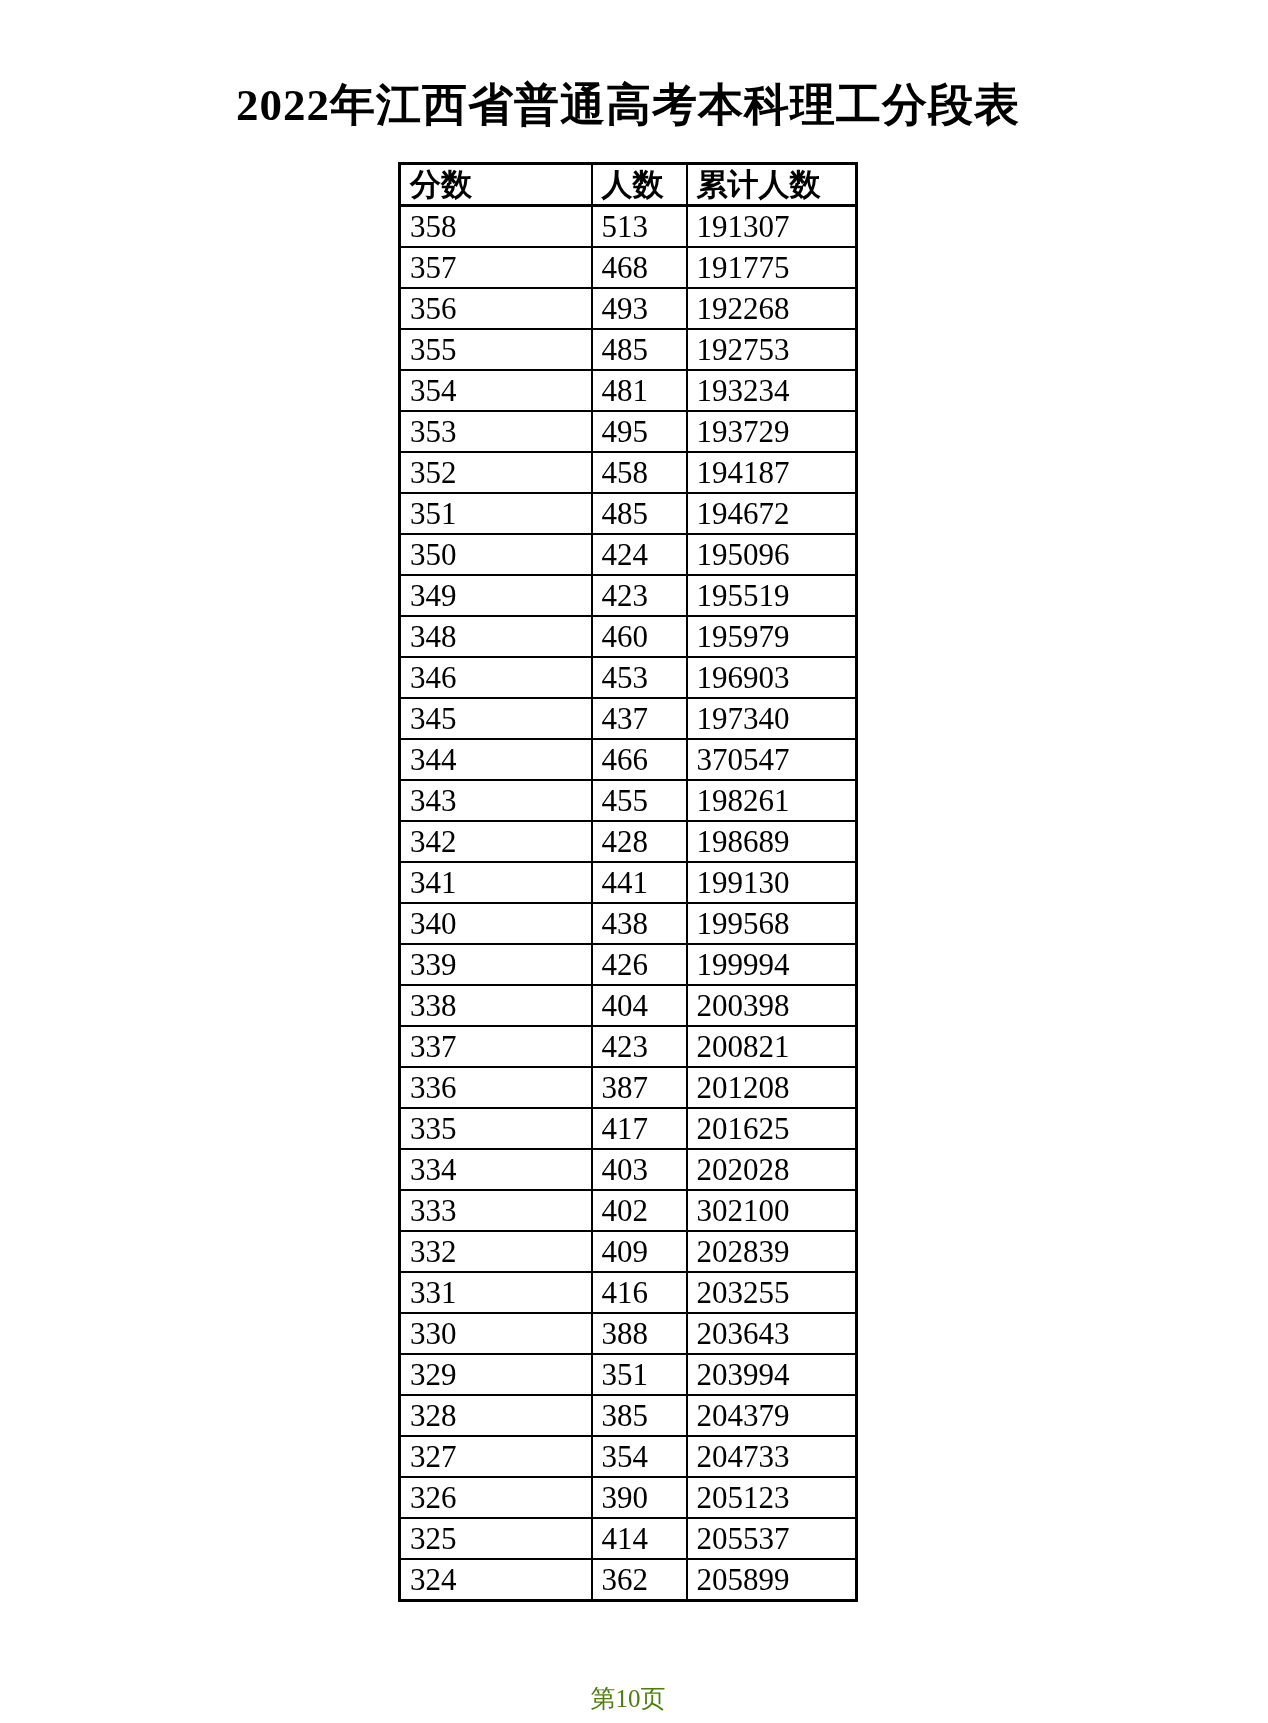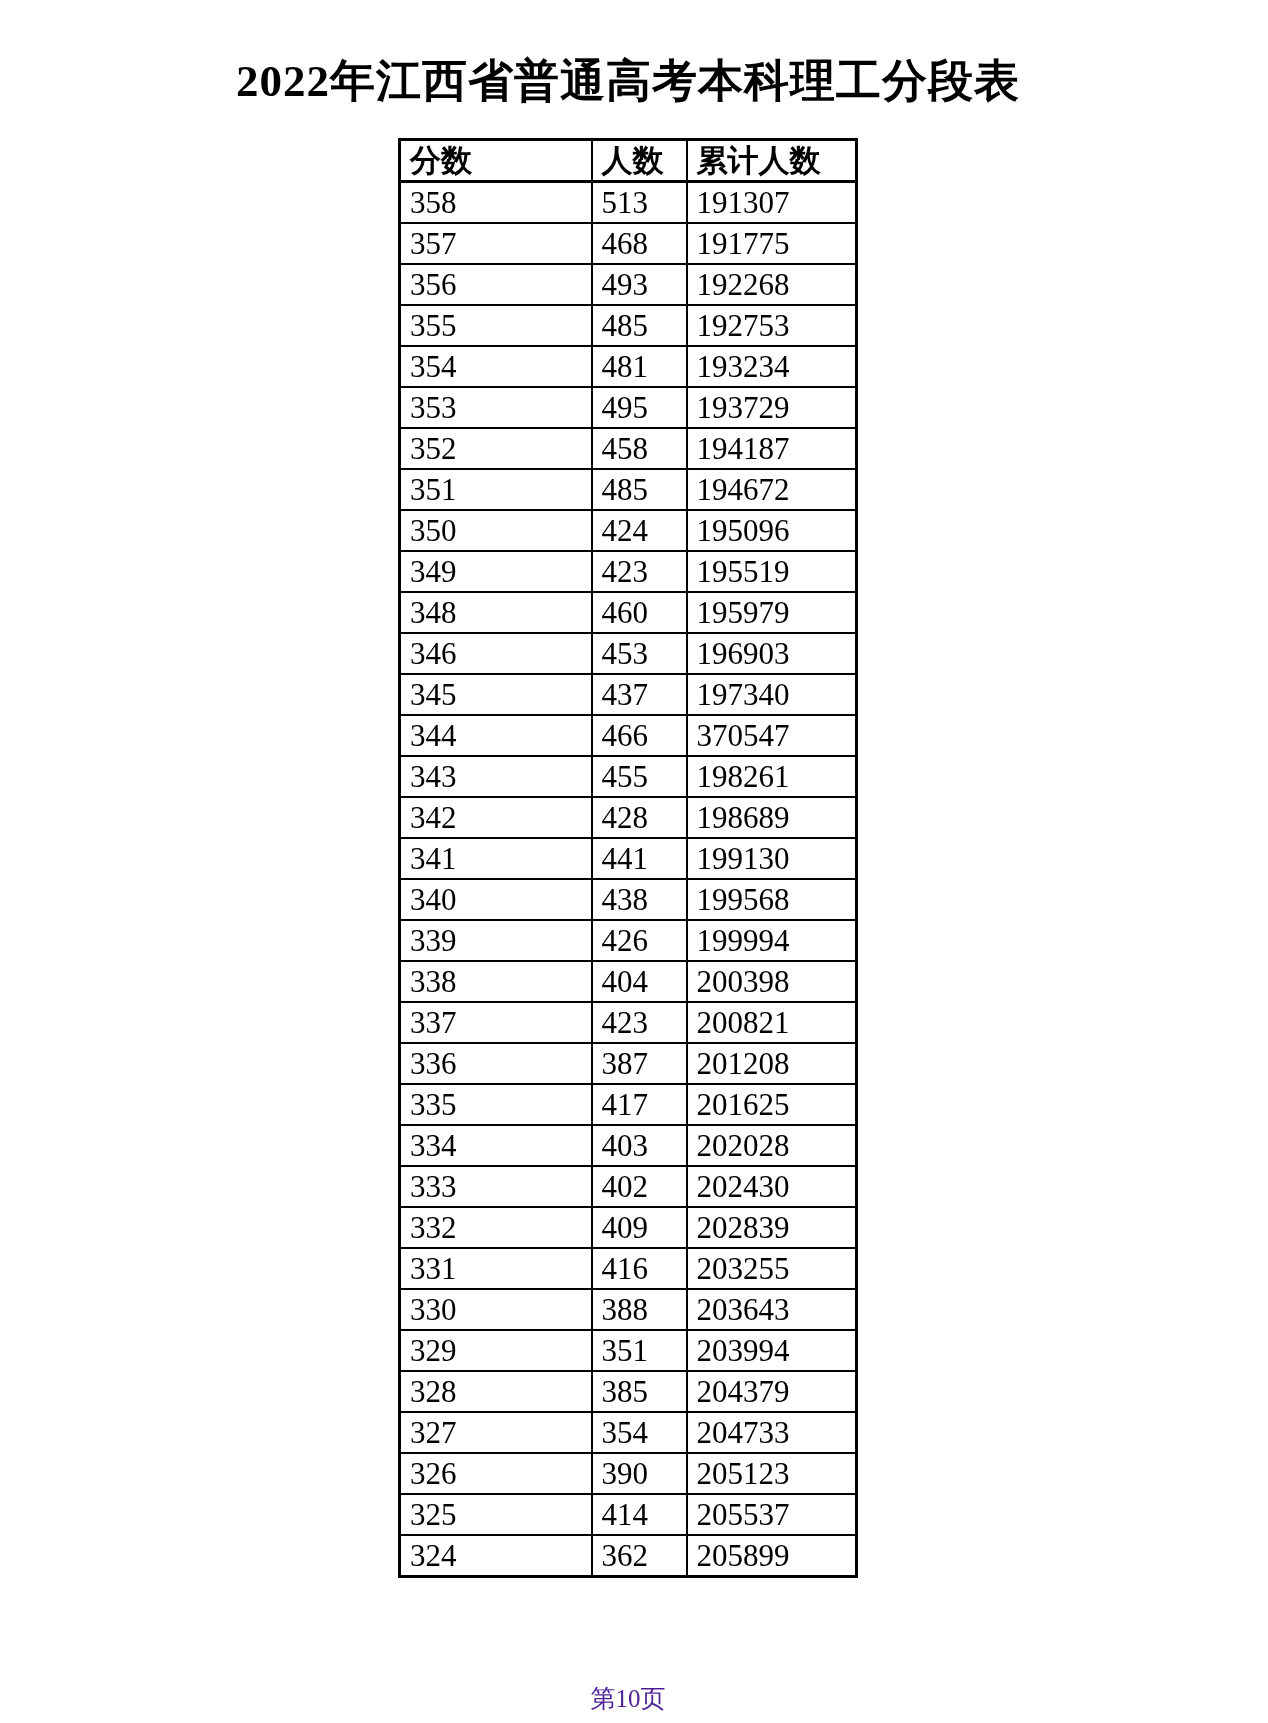--- a/index.html
+++ b/index.html
@@ -7,21 +7,21 @@
     position: relative;
     width: 1268px;
     height: 1723px;
     background: #ffffff;
     color: #000000;
     font-family: "Liberation Serif", "DejaVu Serif", serif;
     overflow: hidden;
   }
   .content {
     width: 1256px; 
-    padding-top: 56px;
+    padding-top: 80px;
   }
   .doc-title {
     margin: 0;
     text-align: center;
     font-size: 45px;
     line-height: 1.15;
     font-weight: bold;
     letter-spacing: 1px;
     font-family: "Liberation Serif", "DejaVu Serif", serif;
   }
@@ -51,21 +51,21 @@
     border-bottom-width: 3px;
     margin-top: 8px;
   }
   .page-footer {
     position: absolute;
     top: 1682px;
     left: 0;
     width: 1256px;
     text-align: center;
     font-size: 25px;
-    color: #4c1d95;
+    color: #4d7c0f;
   }
 </style>
 </head>
 <body>
 
 <div class="page">
   <div class="content">
     <h1 class="doc-title">2022年江西省普通高考本科理工分段表</h1>
 
     <table class="score-table">
@@ -198,21 +198,21 @@
             <td>201625</td>
           </tr>
           <tr>
             <td>334</td>
             <td>403</td>
             <td>202028</td>
           </tr>
           <tr>
             <td>333</td>
             <td>402</td>
-            <td>202430</td>
+            <td>302100</td>
           </tr>
           <tr>
             <td>332</td>
             <td>409</td>
             <td>202839</td>
           </tr>
           <tr>
             <td>331</td>
             <td>416</td>
             <td>203255</td>

